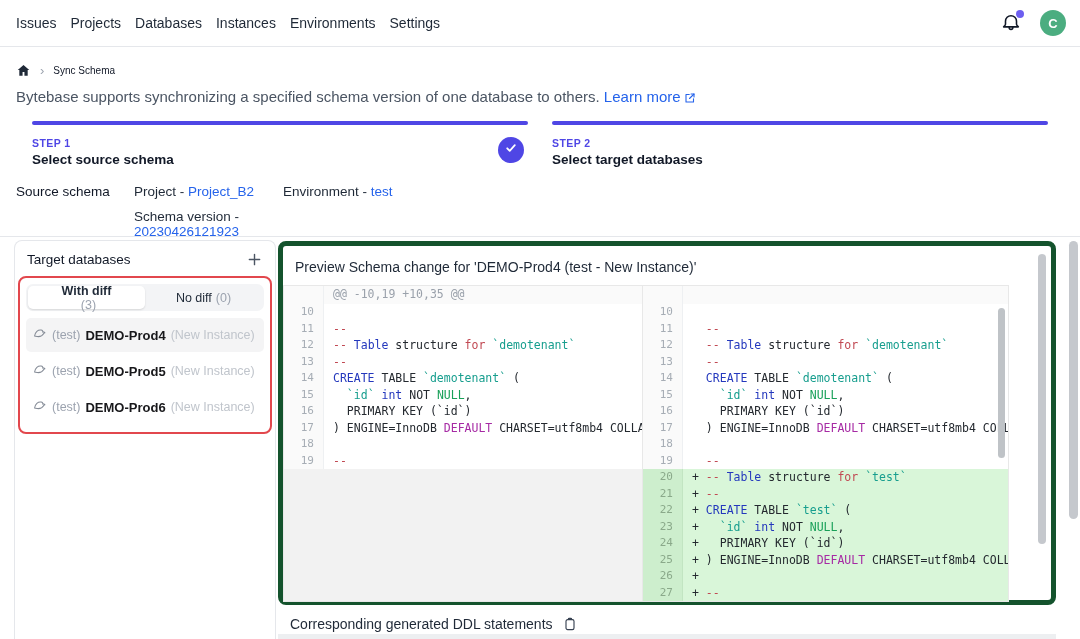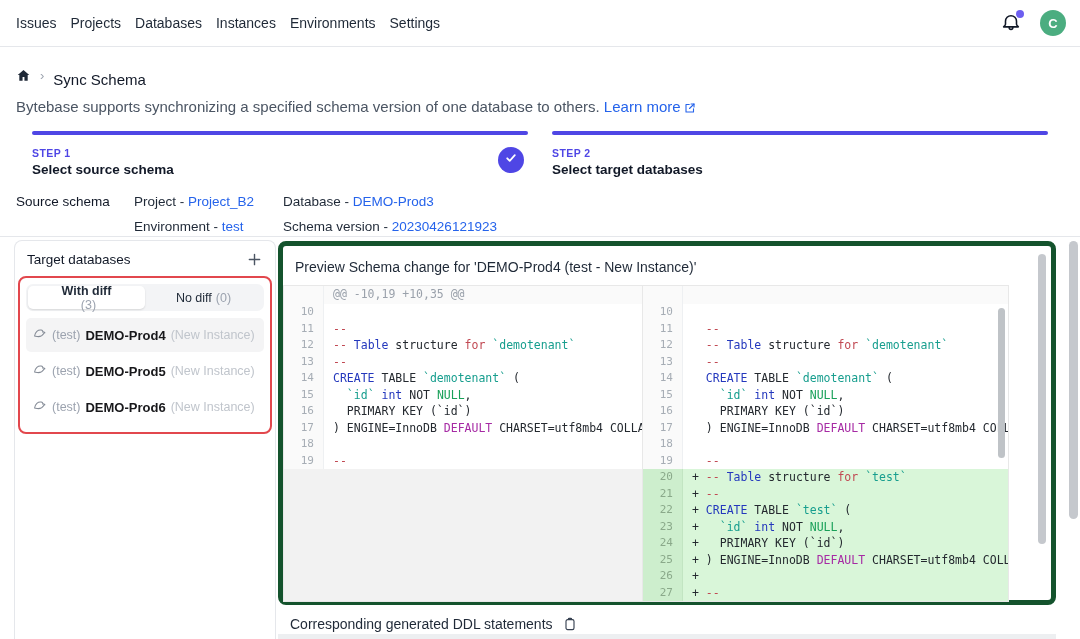--- a/index.html
+++ b/index.html
@@ -15,21 +15,21 @@
   .bell-wrap { position:relative; width:22px; height:22px; cursor:pointer; }
   .bell-dot { position:absolute; top:-2px; right:-2px; width:8px; height:8px;
     border-radius:50%; background:#6d5ef0; }
   .avatar { width:26px; height:26px; border-radius:50%; background:#4bad80;
     color:#fff; font-size:13px; font-weight:700; display:flex; align-items:center;
     justify-content:center; cursor:pointer; }
 
   
   .crumbs { display:flex; align-items:center; gap:9px; padding:16px 16px 0; }
   .crumbs .sep { color:#9ca3af; font-size:13px; }
-  .crumbs .cur { font-size:15px; color:#111827;margin-top:8px; }
+  .crumbs .cur { font-size:10px; color:#111827; }
   .intro { padding:10px 16px 0; font-size:15px; color:#4b5563; }
   .intro a { color:#2563eb; text-decoration:none; cursor:pointer; }
   .ext-ic { display:inline-block; vertical-align:-2px; margin-left:3px; }
 
   
   .steps { display:flex; gap:24px; margin:14px 32px 0; }
   .step { flex:1; position:relative; }
   .step .bar { height:4px; border-radius:2px; background:#4f46e5; }
   .step .lbl { margin-top:12px; font-size:10.5px; font-weight:700; letter-spacing:.04em;
     color:#4f46e5; }
@@ -175,24 +175,20 @@
 </div>
 
 <div class="source">
   <div class="slabel">Source schema</div>
   <div class="sgrid">
     <div class="sfield">
       <span class="fname">Project -</span>
       <span class="fval">Project_B2</span>
     </div>
     <div class="sfield">
-      <span class="fname">Database -</span>
-      <span class="fval">DEMO-Prod3</span>
-    </div>
-    <div class="sfield">
       <span class="fname">Environment -</span>
       <span class="fval">test</span>
     </div>
     <div class="sfield">
       <span class="fname">Schema version -</span>
       <span class="fval">20230426121923</span>
     </div>
   </div>
 </div>
 

